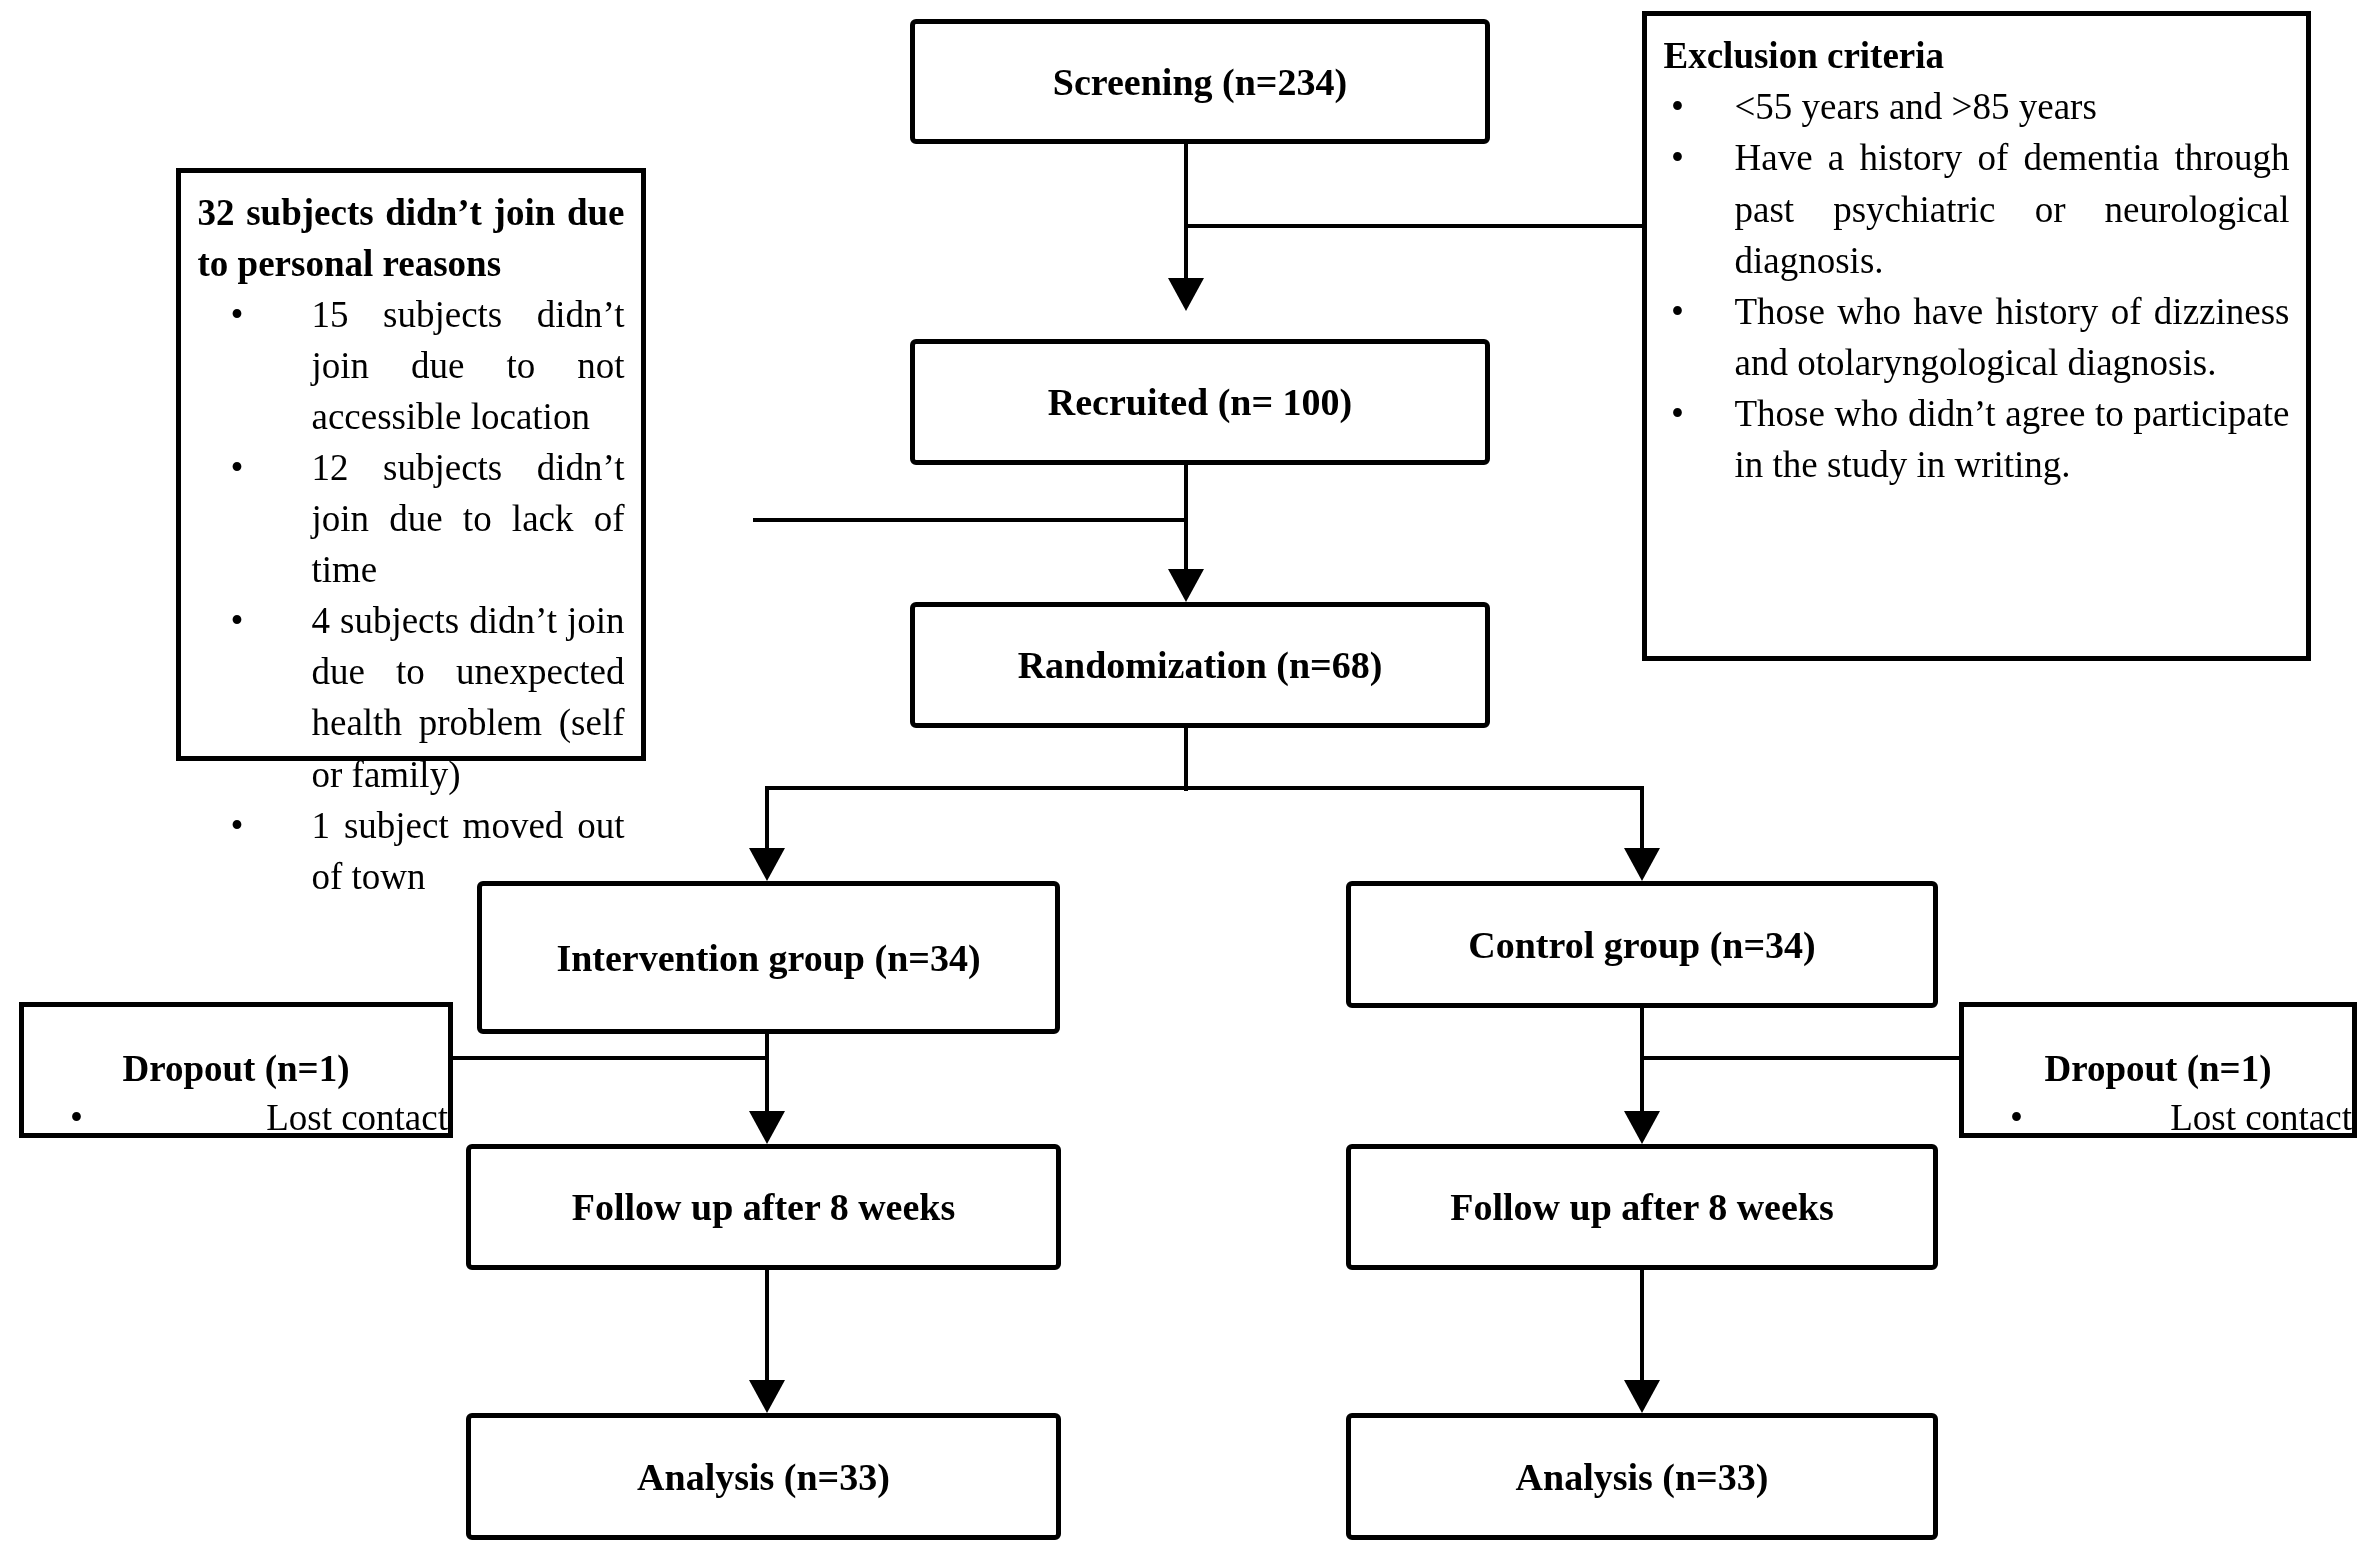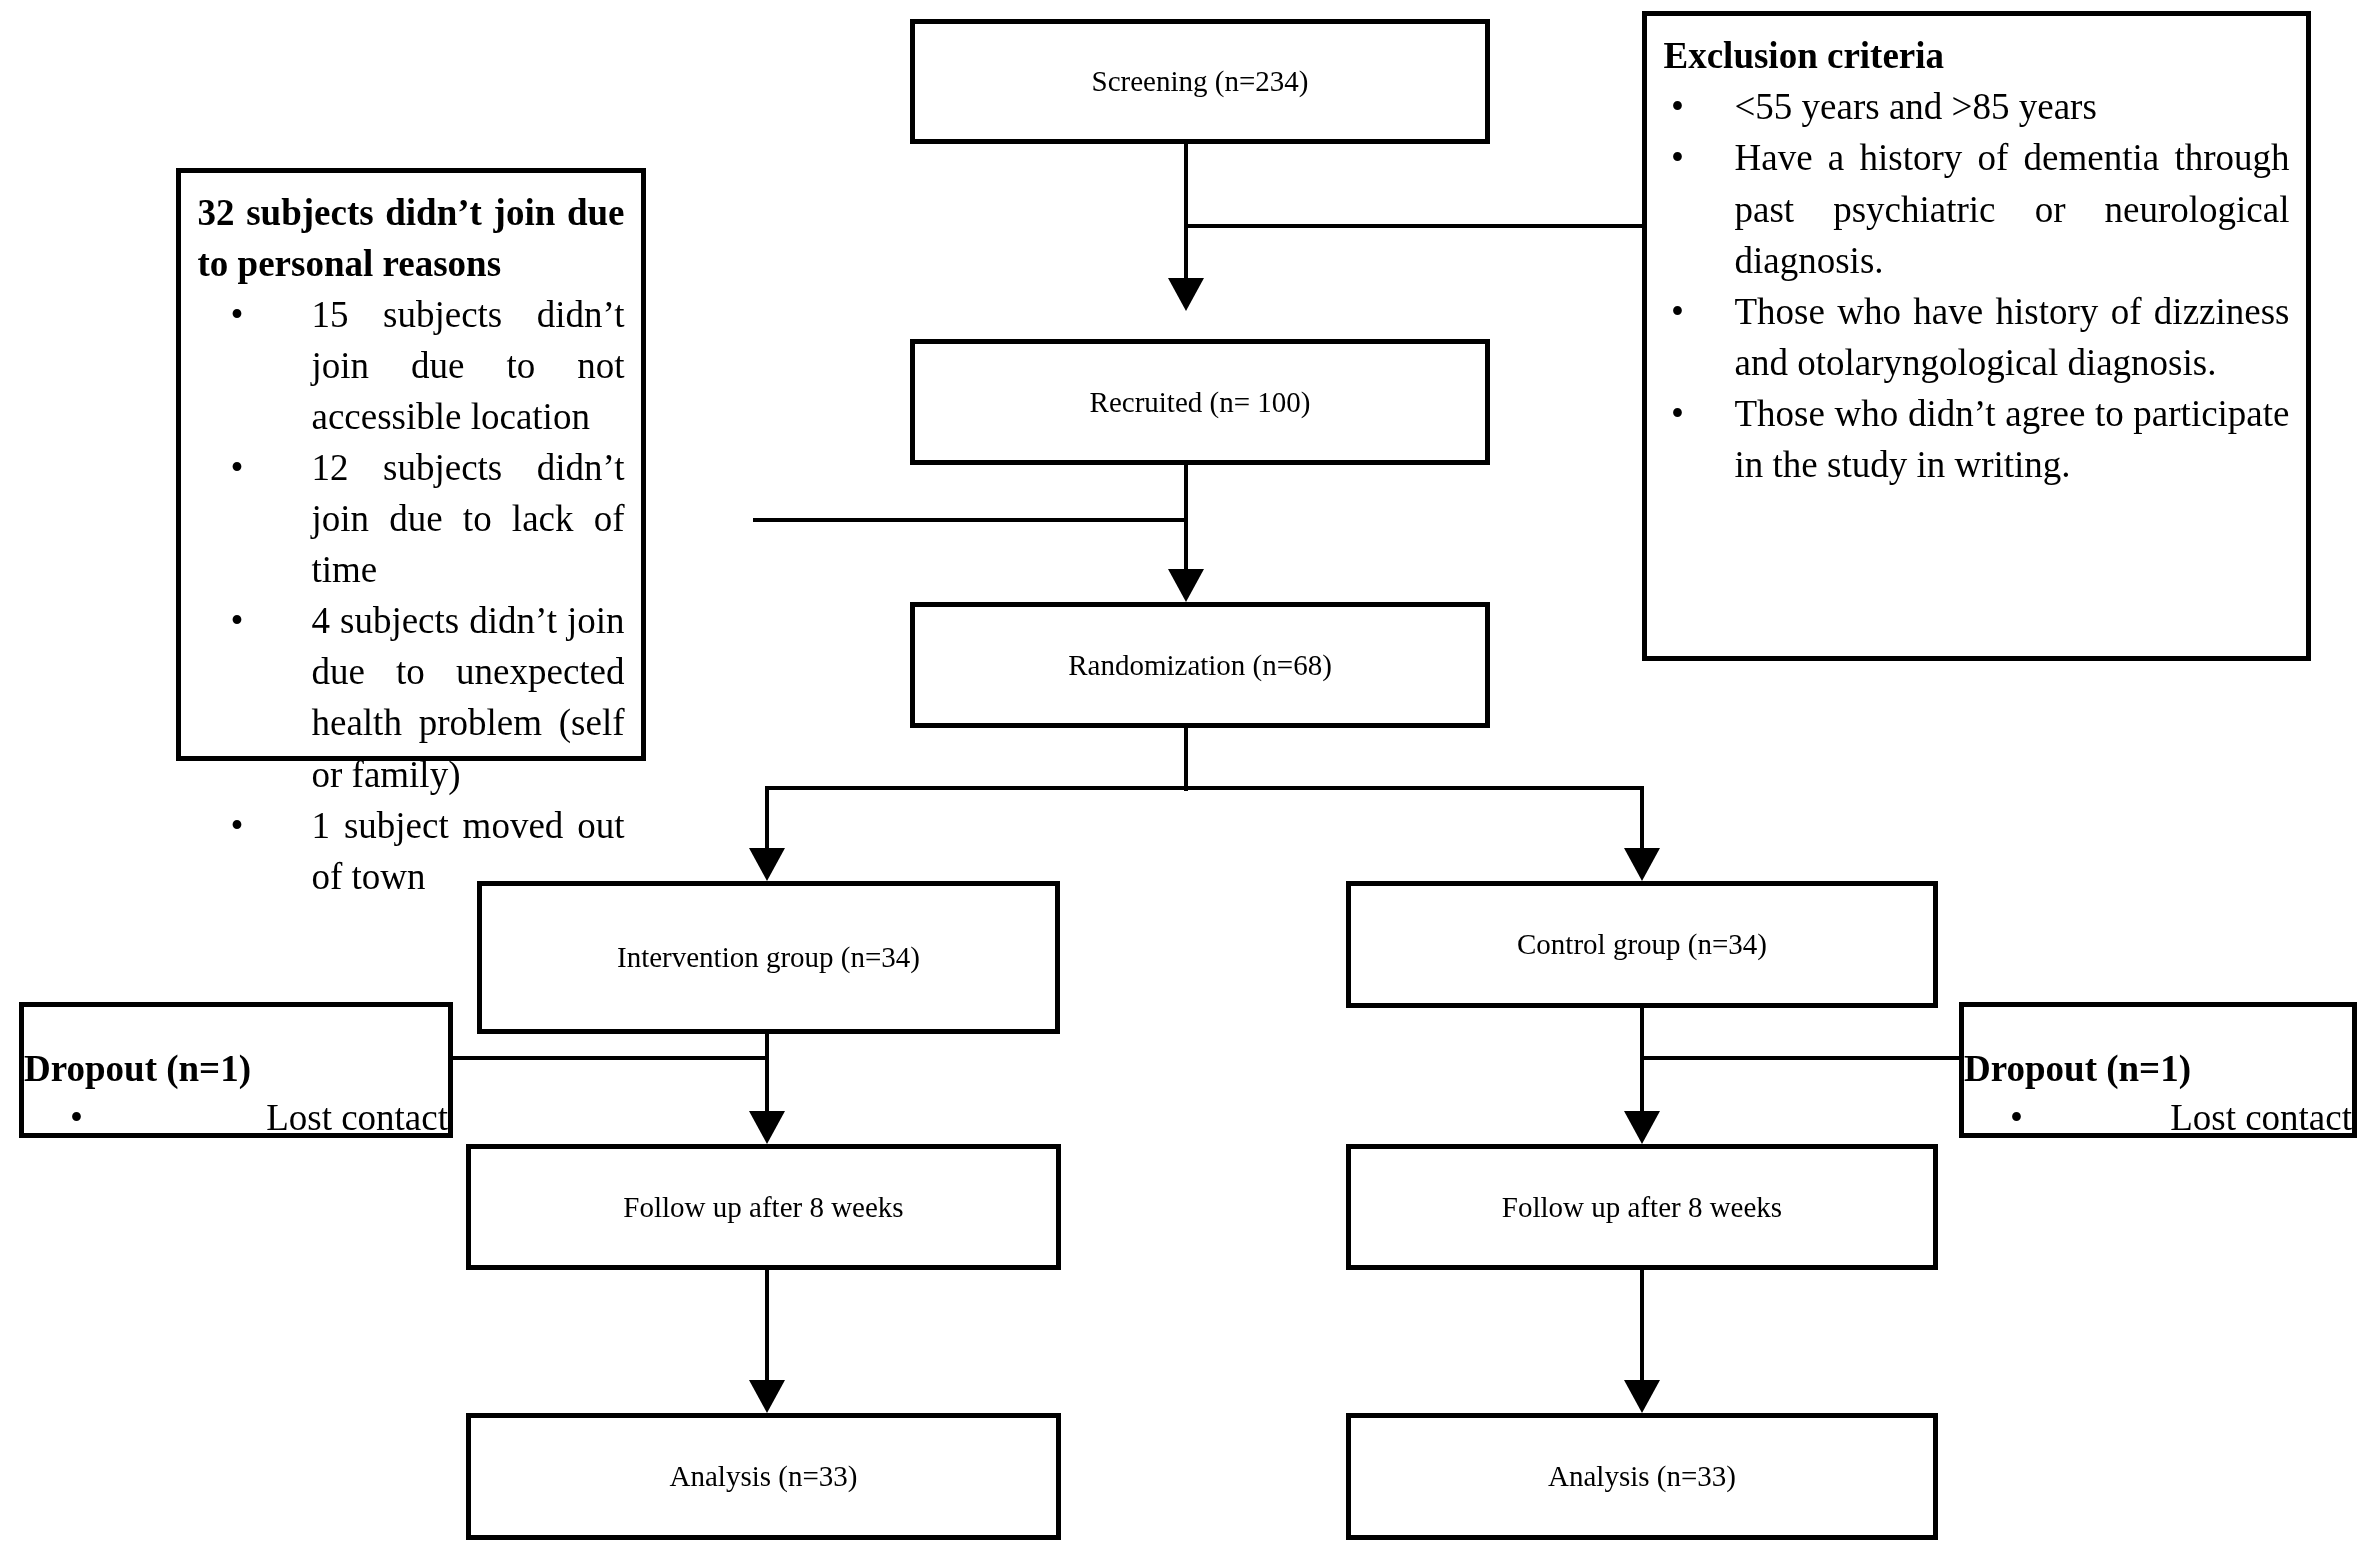--- a/index.html
+++ b/index.html
@@ -15,22 +15,23 @@
     position: absolute;
     box-sizing: border-box;
     border: 5px solid #000000;
     background: #ffffff;
   }
   .label-box {
     display: flex;
     align-items: center;
     justify-content: center;
     text-align: center;
-    font-weight: normal;
-    font-size: 29px;
+    font-weight: bold;
+    font-size: 38px;
+    border-radius: 6px;
   }
   .side-box {
     font-size: 37px;
     line-height: 1.38;
     padding: 14px 16.5px 6.3px 16.5px;
   }
   .side-box .hdr { font-weight: bold; text-align: justify; }
   .side-box ul { list-style: none; margin: 0; padding: 0; }
   .side-box li {
     position: relative;
@@ -50,21 +51,21 @@
     left: 33px;
     top: 0;
   }
   .dropout-box {
     display: flex;
     flex-direction: column;
     justify-content: center;
     font-size: 37px;
     line-height: 1.32;
   }
-  .dropout-box .hdr { font-weight: bold; text-align: left; margin-top: 48px; }
+  .dropout-box .hdr { font-weight: bold; text-align: center; margin-top: 48px; }
   .dropout-box .drop-line { position: relative; padding-left: 95px; text-align: right; }
   .dropout-box .drop-line::before {
     content: "\2022";
     position: absolute;
     left: 46px;
     top: 0;
   }
   .dropout-box.right .drop-line { padding-left: 98px; }
   .line { position: absolute; background: #000000; }
   .arrow-down {

